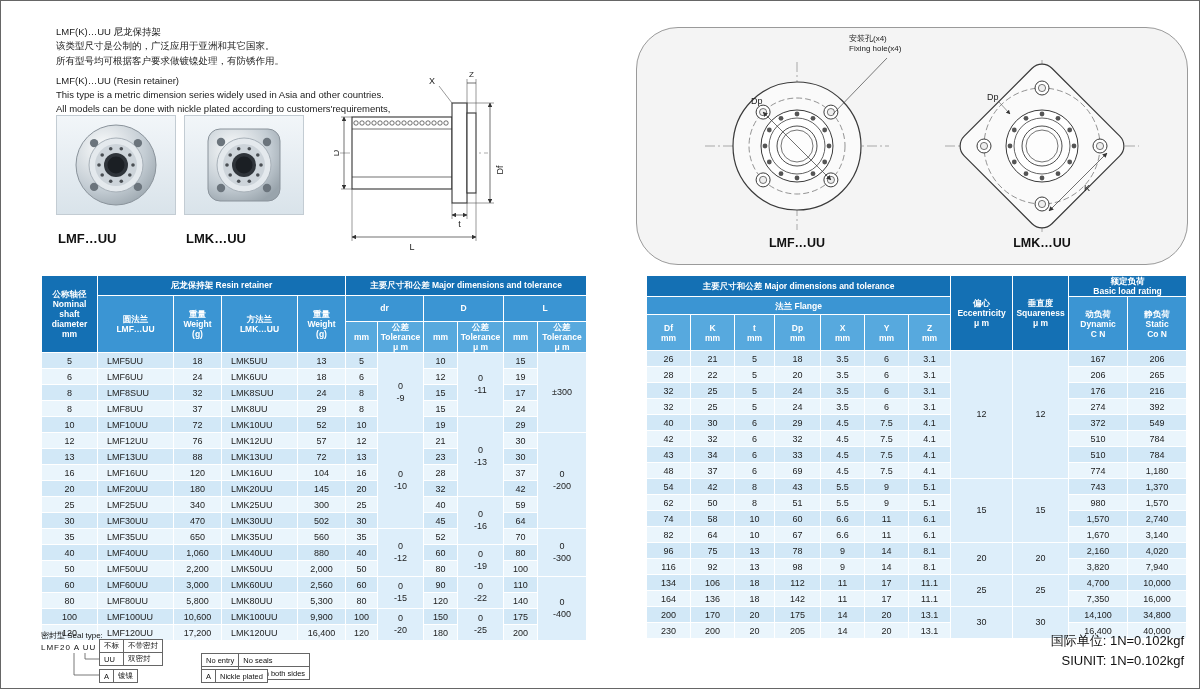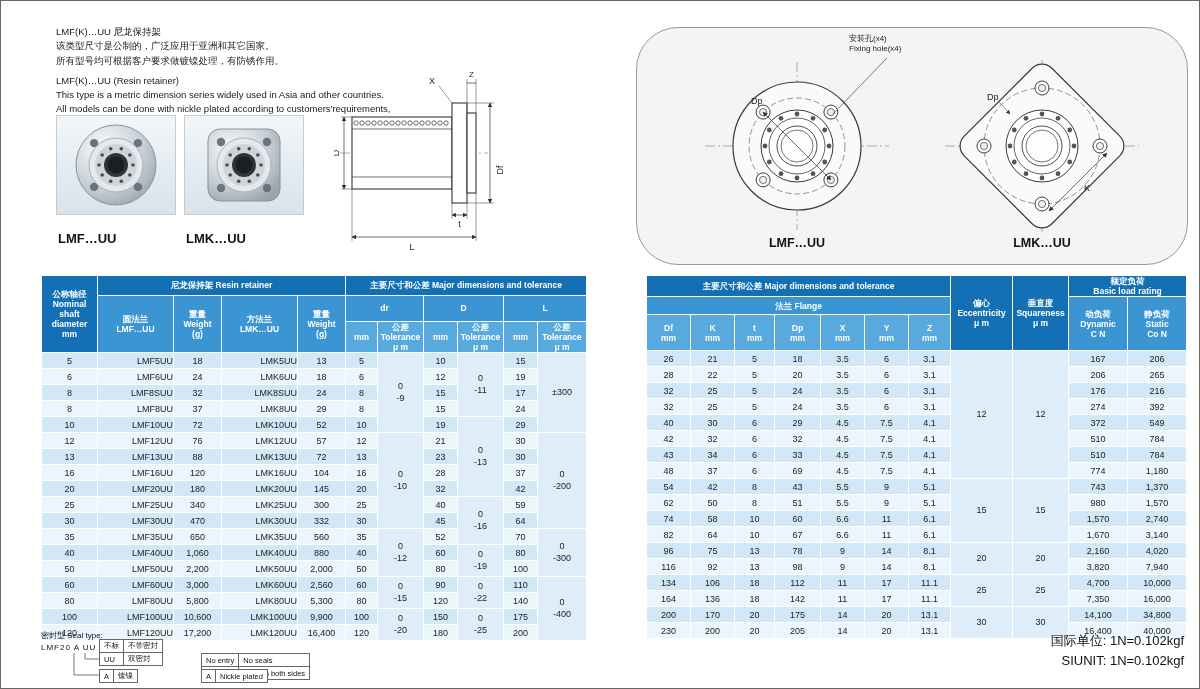--- a/index.html
+++ b/index.html
@@ -25,21 +25,21 @@
   table.data th,table.data td{border:1px solid #fff;padding:0;text-align:center;vertical-align:middle;overflow:hidden;}
   table.data th{color:#fff;font-weight:bold;font-size:8.5px;line-height:1.18;}
   .h1{background:#1470b4;}
   .h2{background:#3b95d3;}
   .h3{background:#57a9de;}
   .pre{white-space:pre-line;}
   table.data tbody td{font-size:9px;color:#1c1c1c;height:15px;}
   table.data tbody tr:nth-child(odd) td{background:#d2e8f7;}
   table.data tbody tr:nth-child(even) td{background:#eaf5fc;}
   table.data tbody td.tol{background:#ddeefa !important;white-space:pre-line;line-height:1.25;}
-  table.data tbody td.model{text-align:right;padding-left:9px;}
+  table.data tbody td.model{text-align:left;padding-left:9px;}
 
   
   .legend{position:absolute;left:40px;top:629px;width:340px;height:56px;font-size:8px;color:#111;}
   .legend .title{position:absolute;left:0;top:0;}
   .legend .example{position:absolute;left:0;top:13px;letter-spacing:1px;}
   .seal-tbl{border-collapse:collapse;position:absolute;background:#fff;}
   .seal-tbl td{border:1px solid #666;font-size:7.5px;padding:0 4px;height:12px;color:#111;background:#fff;white-space:nowrap;}
   .legend svg{position:absolute;left:0;top:0;}
 
   .units{position:absolute;right:15px;top:630px;text-align:right;font-size:13px;color:#111;line-height:1.5;}
@@ -454,21 +454,21 @@
           <td>40</td>
           <td class="tol" rowspan="3">0
 -16</td>
           <td>59</td>
         </tr>
         <tr>
           <td>30</td>
           <td class="model">LMF30UU</td>
           <td>470</td>
           <td class="model">LMK30UU</td>
-          <td>332</td>
+          <td>502</td>
           <td>30</td>
           <td>45</td>
           <td>64</td>
         </tr>
         <tr>
           <td>35</td>
           <td class="model">LMF35UU</td>
           <td>650</td>
           <td class="model">LMK35UU</td>
           <td>560</td>

